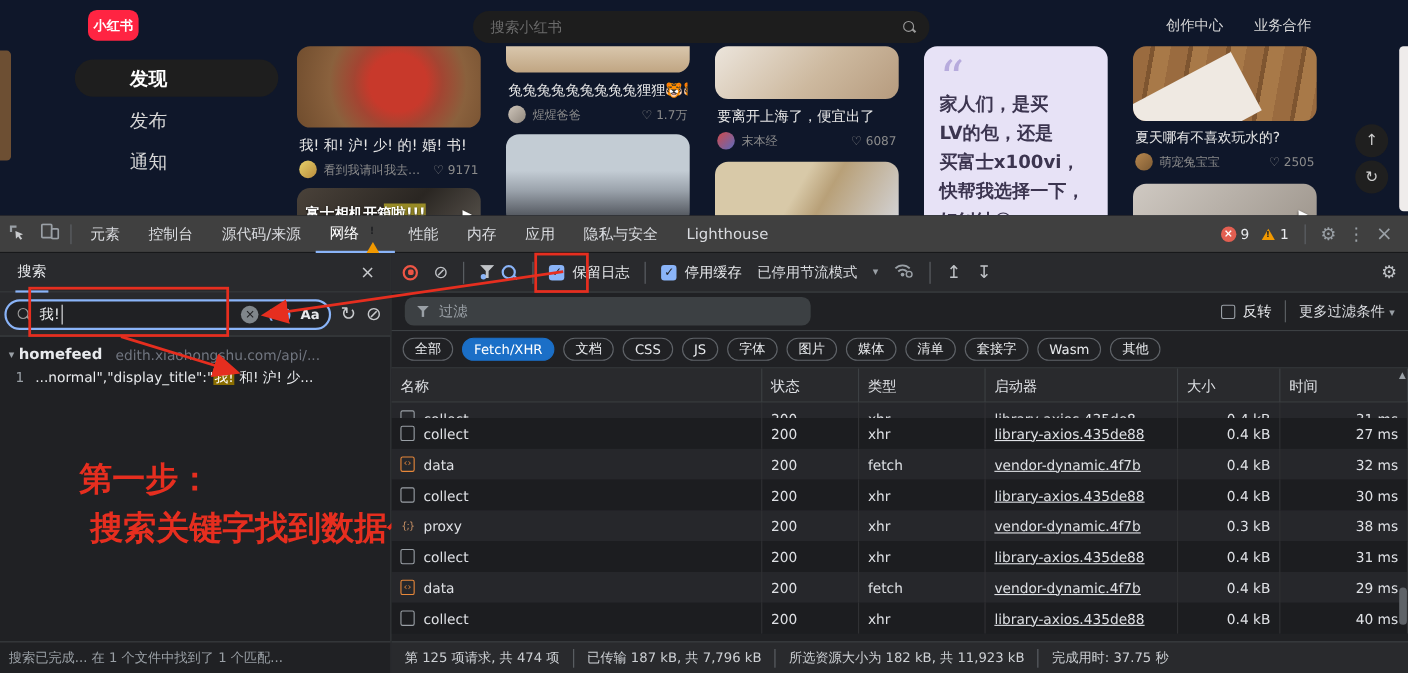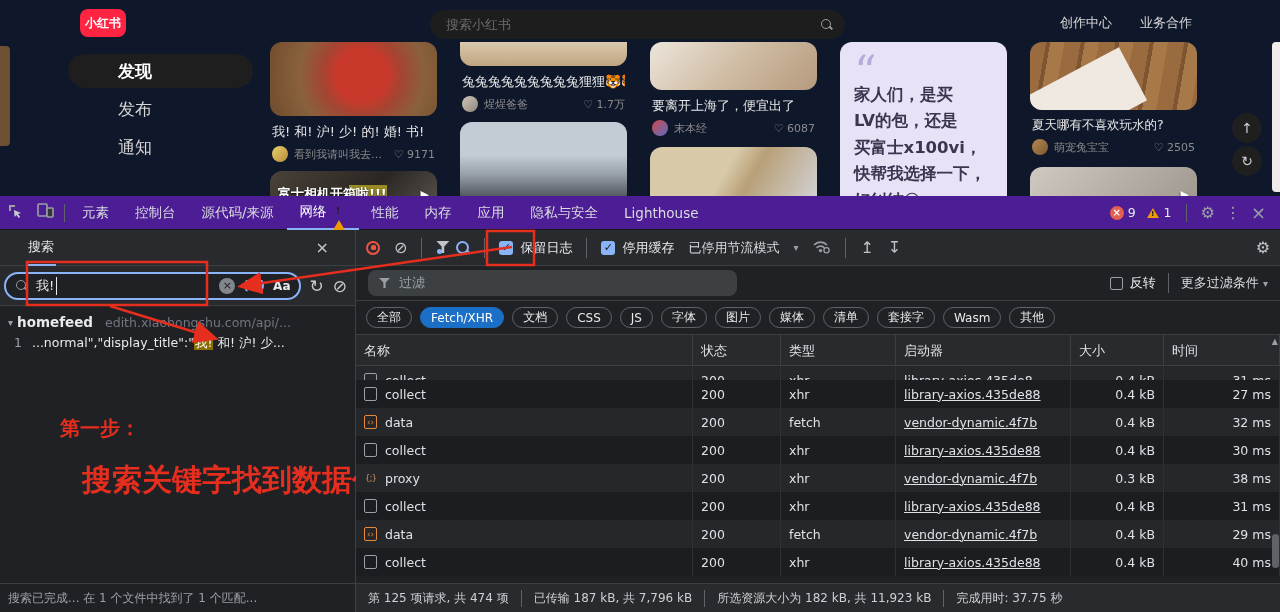--- a/index.html
+++ b/index.html
@@ -33,59 +33,59 @@
   .qline { color:#3c3550; font-size:16.5px; font-weight:bold; line-height:1.6; white-space:nowrap; }
   .overlayTitle { position:absolute; left:0; right:0; bottom:2px; display:flex; align-items:center; padding:0 8px; gap:4px; }
   .overlayTitle b { color:#fff; font-size:13px; text-shadow:0 1px 2px #000; background:linear-gradient(0deg,rgba(240,220,40,.55),rgba(240,220,40,.55)) no-repeat right/38px 100%; white-space:nowrap; overflow:hidden; }
   .play { color:#fff; font-size:11px; margin-left:auto; text-shadow:0 1px 2px #000; }
   .fab { position:absolute; right:18px; width:30px; height:30px; border-radius:50%; background:#1f1f1f; color:#cfcfcf; display:flex; align-items:center; justify-content:center; font-size:14px; }
   .sliver-r { position:absolute; right:0; top:42px; width:8px; height:150px; background:#efeceb; border-radius:4px 0 0 4px; }
   .sliver-l { position:absolute; left:0; top:46px; width:10px; height:100px; background:#6d4f33; border-radius:0 4px 4px 0; }
 
   
   .devtools { position:absolute; left:0; top:196px; width:1280px; height:416px; background:#202124; color:#e8eaed; font-size:13px; }
-  .dt-tabbar { position:absolute; left:0; top:0; width:1280px; height:34px; background:#4c1d95; border-bottom:1px solid #17181a; display:flex; align-items:center; }
+  .dt-tabbar { position:absolute; left:0; top:0; width:1280px; height:34px; background:#404040; border-bottom:1px solid #17181a; display:flex; align-items:center; }
   .tb-ic { width:30px; text-align:center; color:#9aa0a6; font-size:15px; flex:none; }
   .tb-sep { width:1px; height:18px; background:#5f6368; margin:0 4px; flex:none; }
   .dt-tab { padding:0 13px; height:34px; display:flex; align-items:center; gap:5px; color:#dadce0; font-size:13.5px; white-space:nowrap; }
   .dt-tab.active { border-bottom:2px solid #8ab4f8; color:#fff; }
   .tab-warn { display:none; }
   .tab-warn.show { display:inline-block; }
   .tri { width:0; height:0; border-left:7px solid transparent; border-right:7px solid transparent; border-bottom:12px solid #f29900; position:relative; }
   .tri::after { content:"!"; position:absolute; left:-2.5px; top:2px; color:#202124; font-size:9px; font-weight:bold; }
   .dt-right { margin-left:auto; display:flex; align-items:center; gap:10px; padding-right:14px; }
   .errbadge { display:flex; align-items:center; gap:4px; font-size:12.5px; color:#e8eaed; }
   .errdot { width:14px; height:14px; border-radius:50%; background:#e35f51; color:#fff; font-size:10px; line-height:14px; text-align:center; font-weight:bold; }
   .tri-s { transform:scale(.85); }
   .dt-ic { color:#9aa0a6; font-size:16px; }
 
   .dt-body { position:absolute; left:0; top:34px; width:1280px; height:382px; display:flex; }
 
   
   .search-pane { width:356px; flex:none; border-right:1px solid #3c4043; position:relative; background:#202124; }
-  .sp-head { height:36px; display:flex; align-items:center; padding:0 26px; border-bottom:1px solid #3c4043; background:#292a2d; }
+  .sp-head { height:36px; display:flex; align-items:center; padding:0 14px; border-bottom:1px solid #3c4043; background:#292a2d; }
   .sp-title { font-size:13px; color:#e8eaed; border-bottom:2px solid #8ab4f8; padding:8px 2px; }
   .sp-close { margin-left:auto; color:#c8cacd; font-size:16px; }
   .sp-toolbar { height:40px; display:flex; align-items:center; gap:9px; padding:0 8px 0 4px; border-bottom:1px solid #3c4043; background:#292a2d; }
   .sp-input { flex:1; height:28px; border:2px solid #8ab4f8; border-radius:14px; display:flex; align-items:center; gap:8px; padding:0 8px 0 10px; background:#202124; }
   .sp-q { color:#e8eaed; font-size:13px; border-right:1px solid #e8eaed; padding-right:2px; }
   .sp-clear { width:16px; height:16px; border-radius:50%; background:#80868b; color:#202124; font-size:11px; line-height:15px; text-align:center; margin-left:auto; }
   .sp-regex { color:#8ab4f8; font-size:12px; font-weight:bold; }
   .sp-aa { color:#e8eaed; font-size:12px; font-weight:bold; }
   .sp-btn { color:#c8cacd; font-size:17px; }
   .sp-results { padding:6px 0 0; }
   .sp-file { display:flex; align-items:center; gap:4px; padding:2px 8px; }
   .sp-file .fname { color:#e8eaed; font-size:13.5px; font-weight:bold; }
   .sp-file .furl { color:#717680; font-size:12.5px; margin-left:8px; white-space:nowrap; overflow:hidden; }
   .sp-line { display:flex; gap:10px; padding:3px 8px 3px 14px; font-size:12.5px; align-items:baseline; }
   .sp-lno { color:#9aa0a6; }
   .sp-code { color:#e8eaed; white-space:nowrap; overflow:hidden; }
   .hl { background:#8a6d00; color:#fff; padding:0 1px; }
   .sp-foot { position:absolute; left:0; bottom:0; width:100%; height:29px; border-top:1px solid #3c4043; display:flex; align-items:center; padding:14px 8px; color:#9aa0a6; font-size:12px; background:#202124; white-space:nowrap; overflow:hidden; }
-  .annot1 { position:absolute; left:60px; top:185px; color:#e62e1f; font-size:20px; font-weight:bold; white-space:nowrap; }
+  .annot1 { position:absolute; left:72px; top:185px; color:#e62e1f; font-size:30px; font-weight:bold; white-space:nowrap; }
   .annot2 { position:absolute; left:82px; top:230px; color:#e62e1f; font-size:30px; font-weight:bold; white-space:nowrap; }
 
   
   .net-pane { flex:1; position:relative; background:#202124; display:flex; flex-direction:column; }
   .net-controls { height:36px; flex:none; display:flex; align-items:center; gap:14px; padding:0 10px; border-bottom:1px solid #3c4043; background:#292a2d; }
   .rec { width:14px; height:14px; border:2px solid #ee5545; border-radius:50%; position:relative; flex:none; }
   .rec::after { content:""; position:absolute; left:2.5px; top:2.5px; width:5px; height:5px; background:#ee5545; border-radius:1.5px; }
   .gl { color:#c0c3c7; font-size:16px; }
   .funnel { width:13px; height:12px; background:#c0c3c7; clip-path:polygon(0 0,100% 0,60% 45%,60% 100%,40% 100%,40% 45%); position:relative; flex:none; }
   .fdot { width:5px; height:5px; border-radius:50%; background:#8ab4f8; margin:8px 0 0 -12px; flex:none; }

